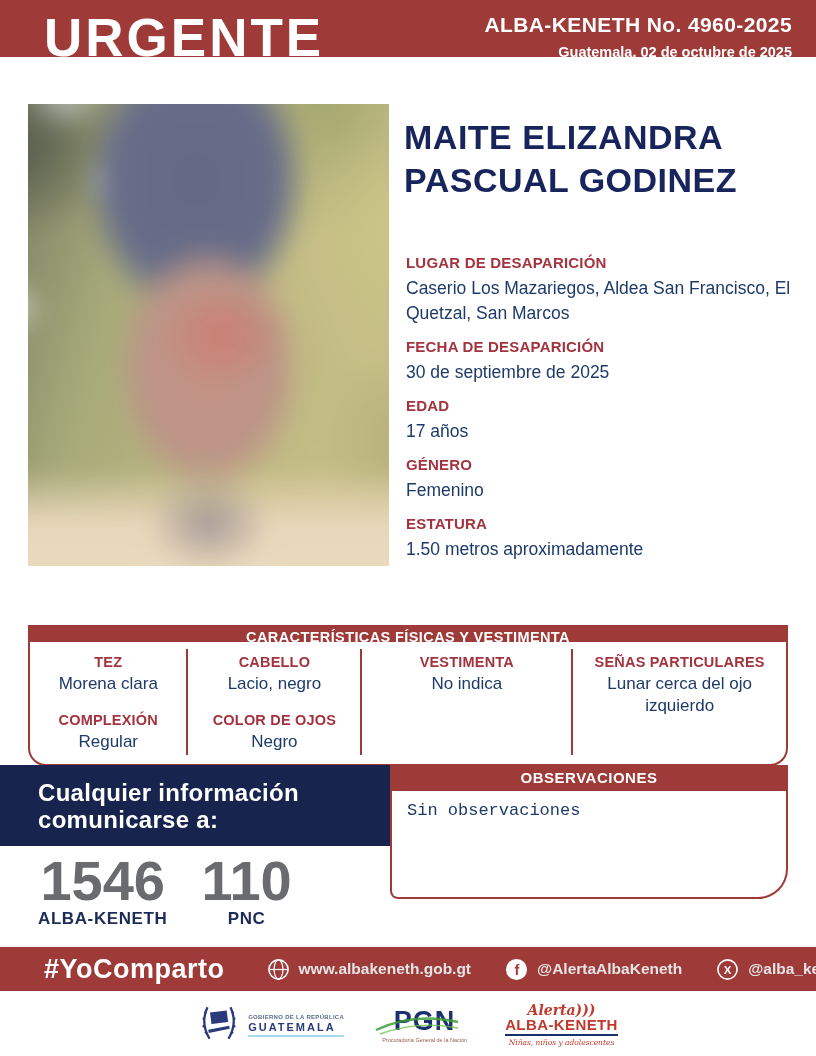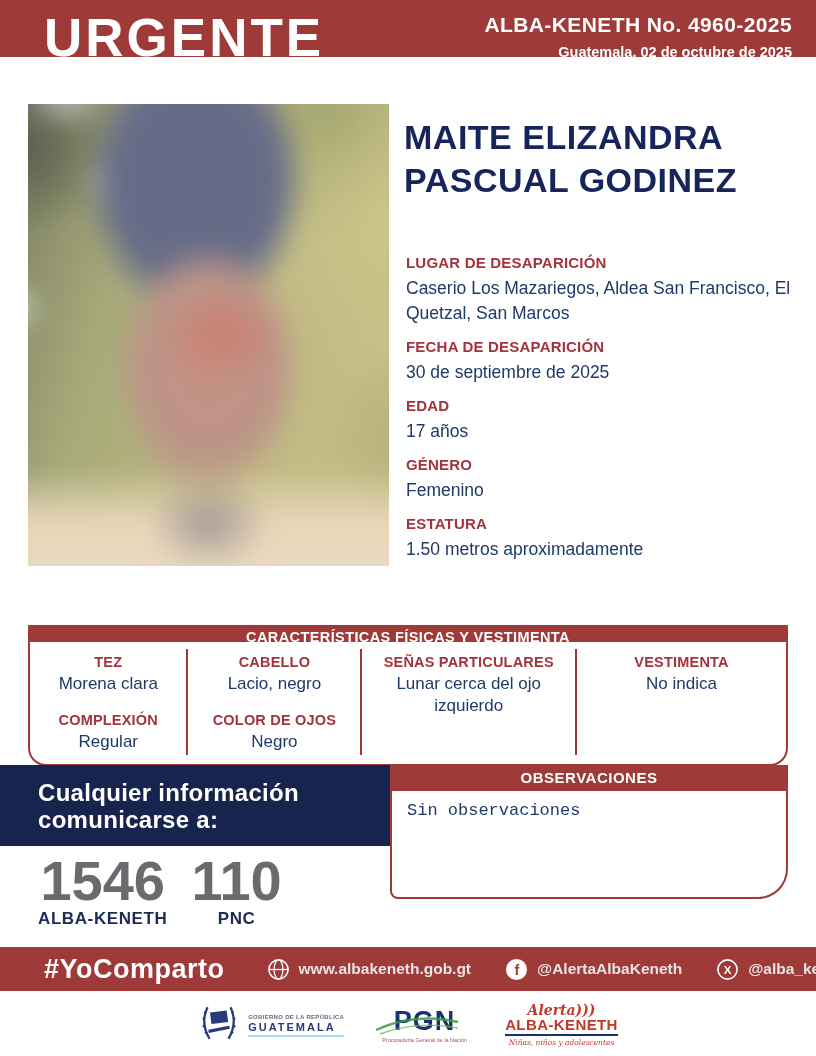--- a/index.html
+++ b/index.html
@@ -70,21 +70,21 @@
   .c-value { font-size: 17px; line-height: 22px; color: #1e3a69; margin-top: 3px; }
   .c-gap { margin-top: 17px; }
 
   
   .contact-box {
     position: absolute; left: 0; top: 765px; width: 412px; height: 81px;
     background: #16244e; border-radius: 0 16px 16px 0;
     display: flex; flex-direction: column; justify-content: center; padding-left: 38px;
   }
   .contact-line { font-size: 24px; font-weight: 800; line-height: 27px; color: #fff; letter-spacing: 0.3px; }
-  .numbers { position: absolute; left: 38px; top: 856px; display: flex; gap: 24px; }
+  .numbers { position: absolute; left: 38px; top: 856px; display: flex; gap: 34px; }
   .num-block { text-align: center; }
   .num { font-size: 56px; line-height: 50px; font-weight: 800; color: #6a6b6e; }
   .num-label { font-size: 17px; font-weight: 800; color: #1d2b57; letter-spacing: 0.6px; margin-top: 3px; }
 
   
   .obs { position: absolute; left: 390px; top: 765px; width: 398px; }
   .obs-head {
     height: 26px; line-height: 26px; background: #9e3a38; color: #fff;
     font-weight: 800; font-size: 15px; text-align: center; letter-spacing: 0.5px;
   }
@@ -169,27 +169,27 @@
         <div class="c-value">Morena clara</div>
         <div class="c-label c-gap">COMPLEXIÓN</div>
         <div class="c-value">Regular</div>
       </div>
       <div class="chars-col col-2">
         <div class="c-label">CABELLO</div>
         <div class="c-value">Lacio, negro</div>
         <div class="c-label c-gap">COLOR DE OJOS</div>
         <div class="c-value">Negro</div>
       </div>
+      <div class="chars-col col-3">
+        <div class="c-label">VESTIMENTA</div>
+        <div class="c-value">No indica</div>
+      </div>
       <div class="chars-col col-4">
         <div class="c-label">SEÑAS PARTICULARES</div>
         <div class="c-value">Lunar cerca del ojo izquierdo</div>
-      </div>
-      <div class="chars-col col-3">
-        <div class="c-label">VESTIMENTA</div>
-        <div class="c-value">No indica</div>
       </div>
     </div>
   </section>
 
   <div class="contact-box">
     <div class="contact-line">Cualquier información</div>
     <div class="contact-line">comunicarse a:</div>
   </div>
 
   <div class="numbers">

